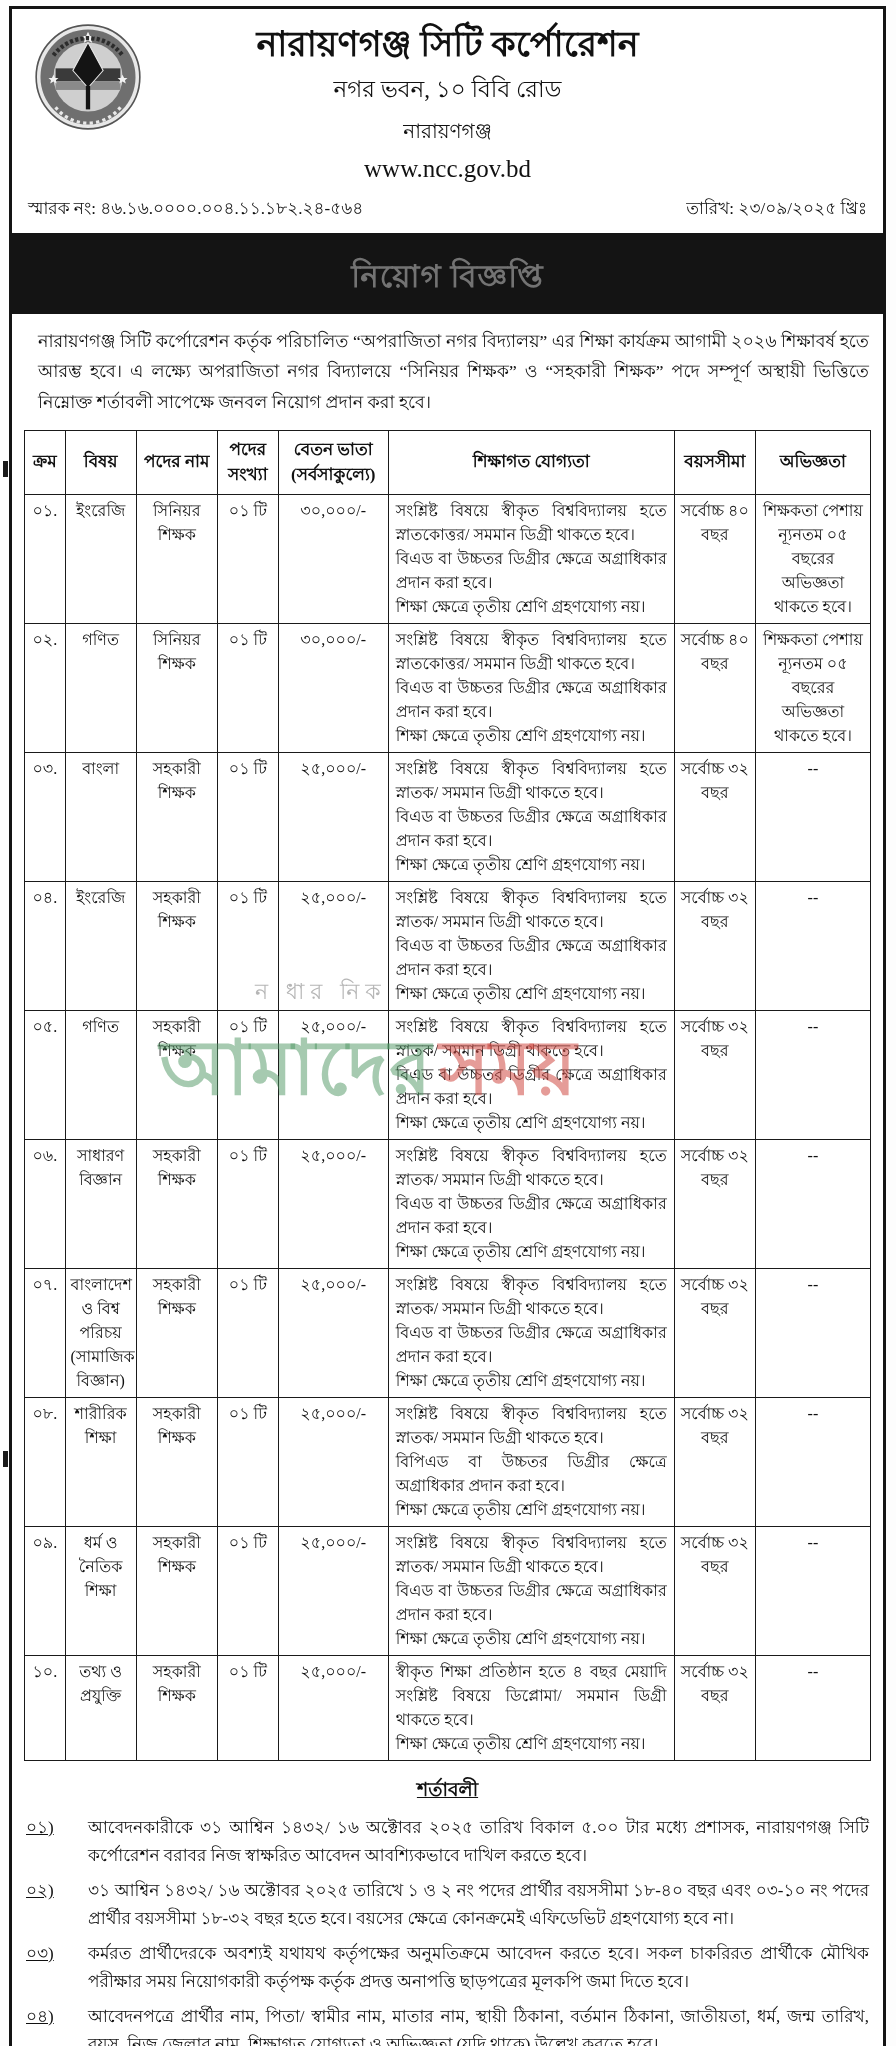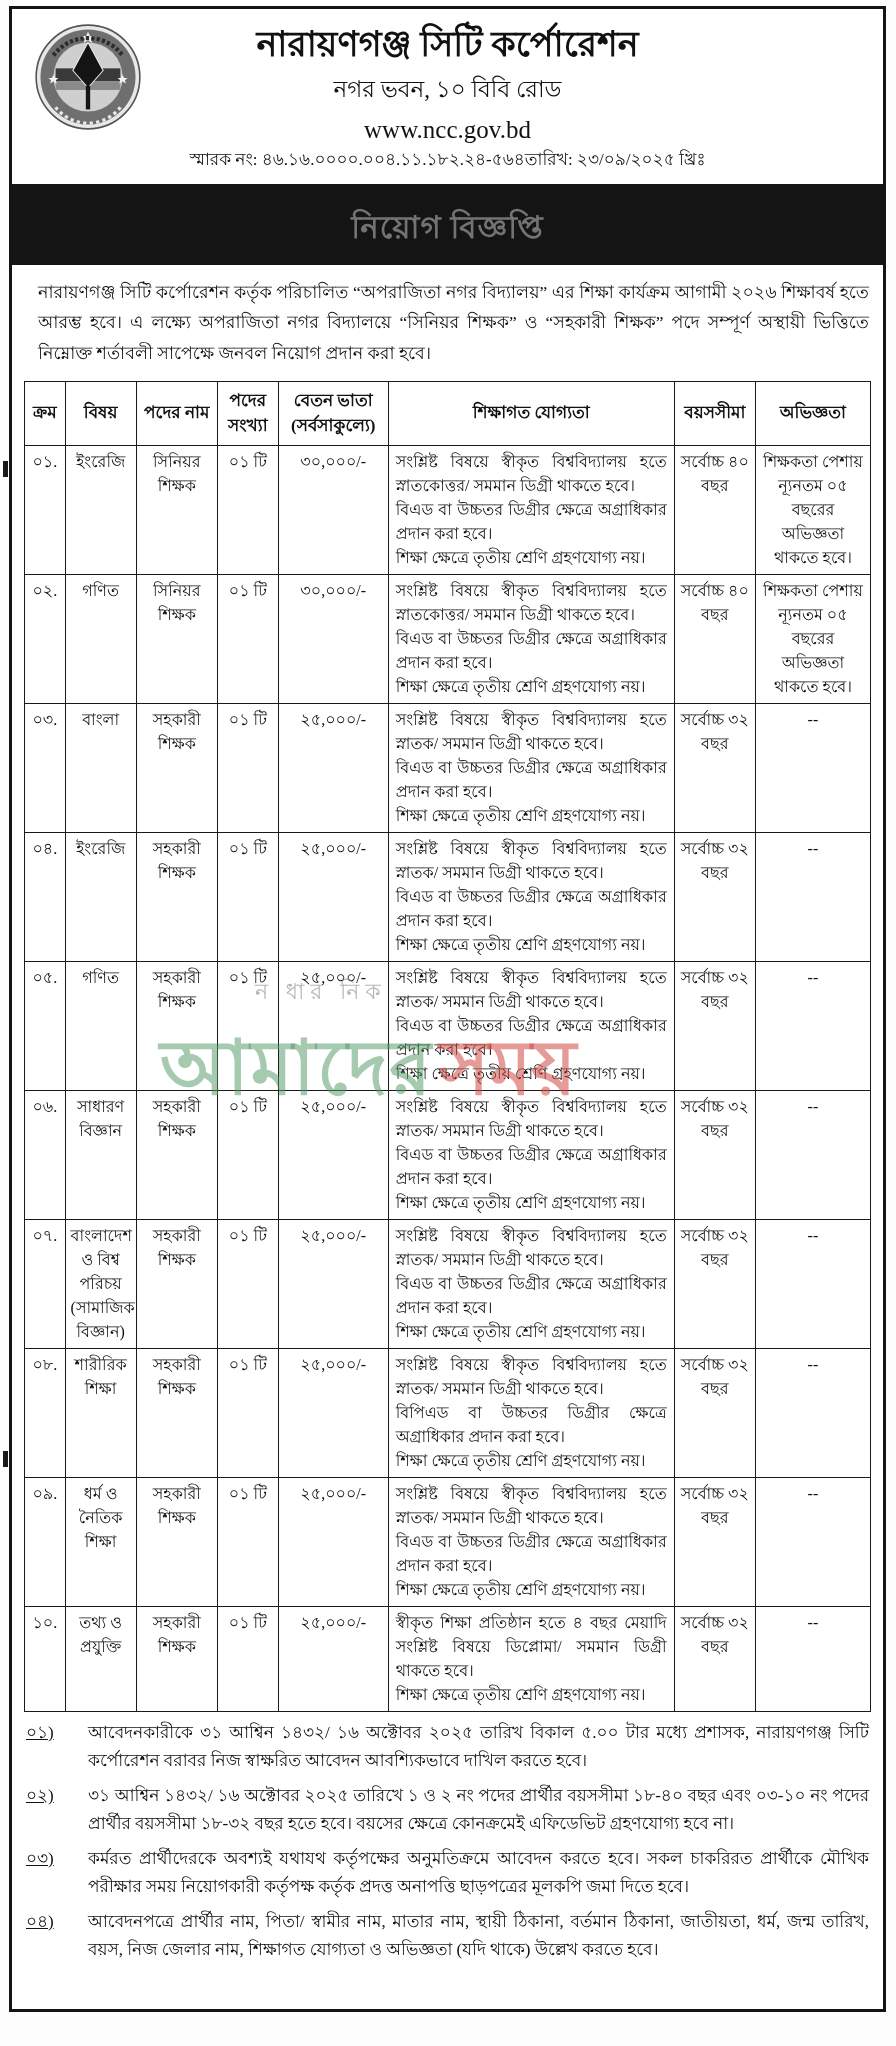--- a/index.html
+++ b/index.html
@@ -6,21 +6,21 @@
   body{width:896px;font-family:"Liberation Serif","DejaVu Serif",serif;color:#111;}
   .doc{position:relative;margin:6px 10px 8px 9px;border:3px solid #141414;background:#fff;min-height:2006px;box-sizing:border-box;}
   
   .hdr{position:relative;padding:14px 12px 4px 12px;}
   .seal{position:absolute;left:22px;top:14px;width:108px;height:108px;}
   .hdr-center{text-align:center;}
   .org-name{font-size:35px;font-weight:bold;line-height:1.25;}
   .addr1{font-size:23px;margin-top:4px;}
   .addr2{font-size:20px;margin-top:6px;}
   .website{font-size:25px;margin-top:6px;font-family:"Liberation Serif",serif;}
-  .memo-row{display:flex;justify-content:center;font-size:17px;margin-top:2px;padding:0 4px 6px 4px;}
+  .memo-row{display:flex;justify-content:space-between;font-size:17px;margin-top:12px;padding:0 4px 6px 4px;}
   
   .banner{background:#141414;color:#737373;text-align:center;font-size:31px;font-weight:bold;padding:19px 0 10px 0;letter-spacing:1px;}
   
   .intro{padding:12px 14px 10px 26px;font-size:17.5px;line-height:1.75;text-align:justify;}
   
   .tbl-wrap{padding:2px 12px 0 12px;}
   table{width:100%;border-collapse:collapse;table-layout:fixed;}
   th,td{border:1.5px solid #1a1a1a;vertical-align:top;padding:4px 5px;font-size:16px;line-height:1.5;}
   th{font-weight:bold;text-align:center;vertical-align:middle;white-space:pre-line;font-size:17px;padding:6px 2px;}
   td.c-sl,td.c-sub,td.c-post,td.c-cnt,td.c-sal,td.c-age,td.c-exp{text-align:center;}
@@ -60,20 +60,21 @@
       <rect x="48" y="58" width="4" height="22" fill="#141414"></rect>
       <polygon points="50,8 51.8,12 56,12 52.8,14.6 54,18.6 50,16.2 46,18.6 47.2,14.6 44,12 48.2,12" fill="#f2f2f2"></polygon>
       <polygon points="18,48 19.4,51 22.6,51 20.2,53 21,56 18,54.2 15,56 15.8,53 13.4,51 16.6,51" fill="#f2f2f2"></polygon>
       <polygon points="82,48 83.4,51 86.6,51 84.2,53 85,56 82,54.2 79,56 79.8,53 77.4,51 80.6,51" fill="#f2f2f2"></polygon>
       <path d="M20 78 A38 38 0 0 0 80 78" fill="none" stroke="#e8e8e8" stroke-width="3" stroke-dasharray="3,3"></path>
       <path d="M18 30 A40 40 0 0 1 82 30" fill="none" stroke="#2c2c2c" stroke-width="4" stroke-dasharray="3,2"></path>
     </svg>
     <div class="hdr-center">
       <div class="org-name">নারায়ণগঞ্জ সিটি কর্পোরেশন</div>
       <div class="addr1">নগর ভবন, ১০ বিবি রোড</div>
+      <div class="addr2">নারায়ণগঞ্জ</div>
       <div class="website">www.ncc.gov.bd</div>
     </div>
     <div class="memo-row">
       <span>স্মারক নং: ৪৬.১৬.০০০০.০০৪.১১.১৮২.২৪-৫৬৪</span>
       <span>তারিখ: ২৩/০৯/২০২৫ খ্রিঃ</span>
     </div>
   </div>
 
   <div class="banner">নিয়োগ বিজ্ঞপ্তি</div>
 
@@ -251,20 +252,21 @@
               <div>স্বীকৃত শিক্ষা প্রতিষ্ঠান হতে ৪ বছর মেয়াদি সংশ্লিষ্ট বিষয়ে ডিপ্লোমা/ সমমান ডিগ্রী থাকতে হবে।</div>
               <div>শিক্ষা ক্ষেত্রে তৃতীয় শ্রেণি গ্রহণযোগ্য নয়।</div>
             </td>
       <td class="c-age">সর্বোচ্চ ৩২ বছর</td>
       <td class="c-exp">--</td>
     </tr>
   </tbody>
     </table>
   </div>
 
+  <div class="cond-title">শর্তাবলী</div>
   <div class="conds">
     <div class="cond">
       <span class="cond-num">০১)</span>
       <span class="cond-text">আবেদনকারীকে ৩১ আশ্বিন ১৪৩২/ ১৬ অক্টোবর ২০২৫ তারিখ বিকাল ৫.০০ টার মধ্যে প্রশাসক, নারায়ণগঞ্জ সিটি কর্পোরেশন বরাবর নিজ স্বাক্ষরিত আবেদন আবশ্যিকভাবে দাখিল করতে হবে।</span>
     </div>
 
     <div class="cond">
       <span class="cond-num">০২)</span>
       <span class="cond-text">৩১ আশ্বিন ১৪৩২/ ১৬ অক্টোবর ২০২৫ তারিখে ১ ও ২ নং পদের প্রার্থীর বয়সসীমা ১৮-৪০ বছর এবং ০৩-১০ নং পদের প্রার্থীর বয়সসীমা ১৮-৩২ বছর হতে হবে। বয়সের ক্ষেত্রে কোনক্রমেই এফিডেভিট গ্রহণযোগ্য হবে না।</span>
     </div>

